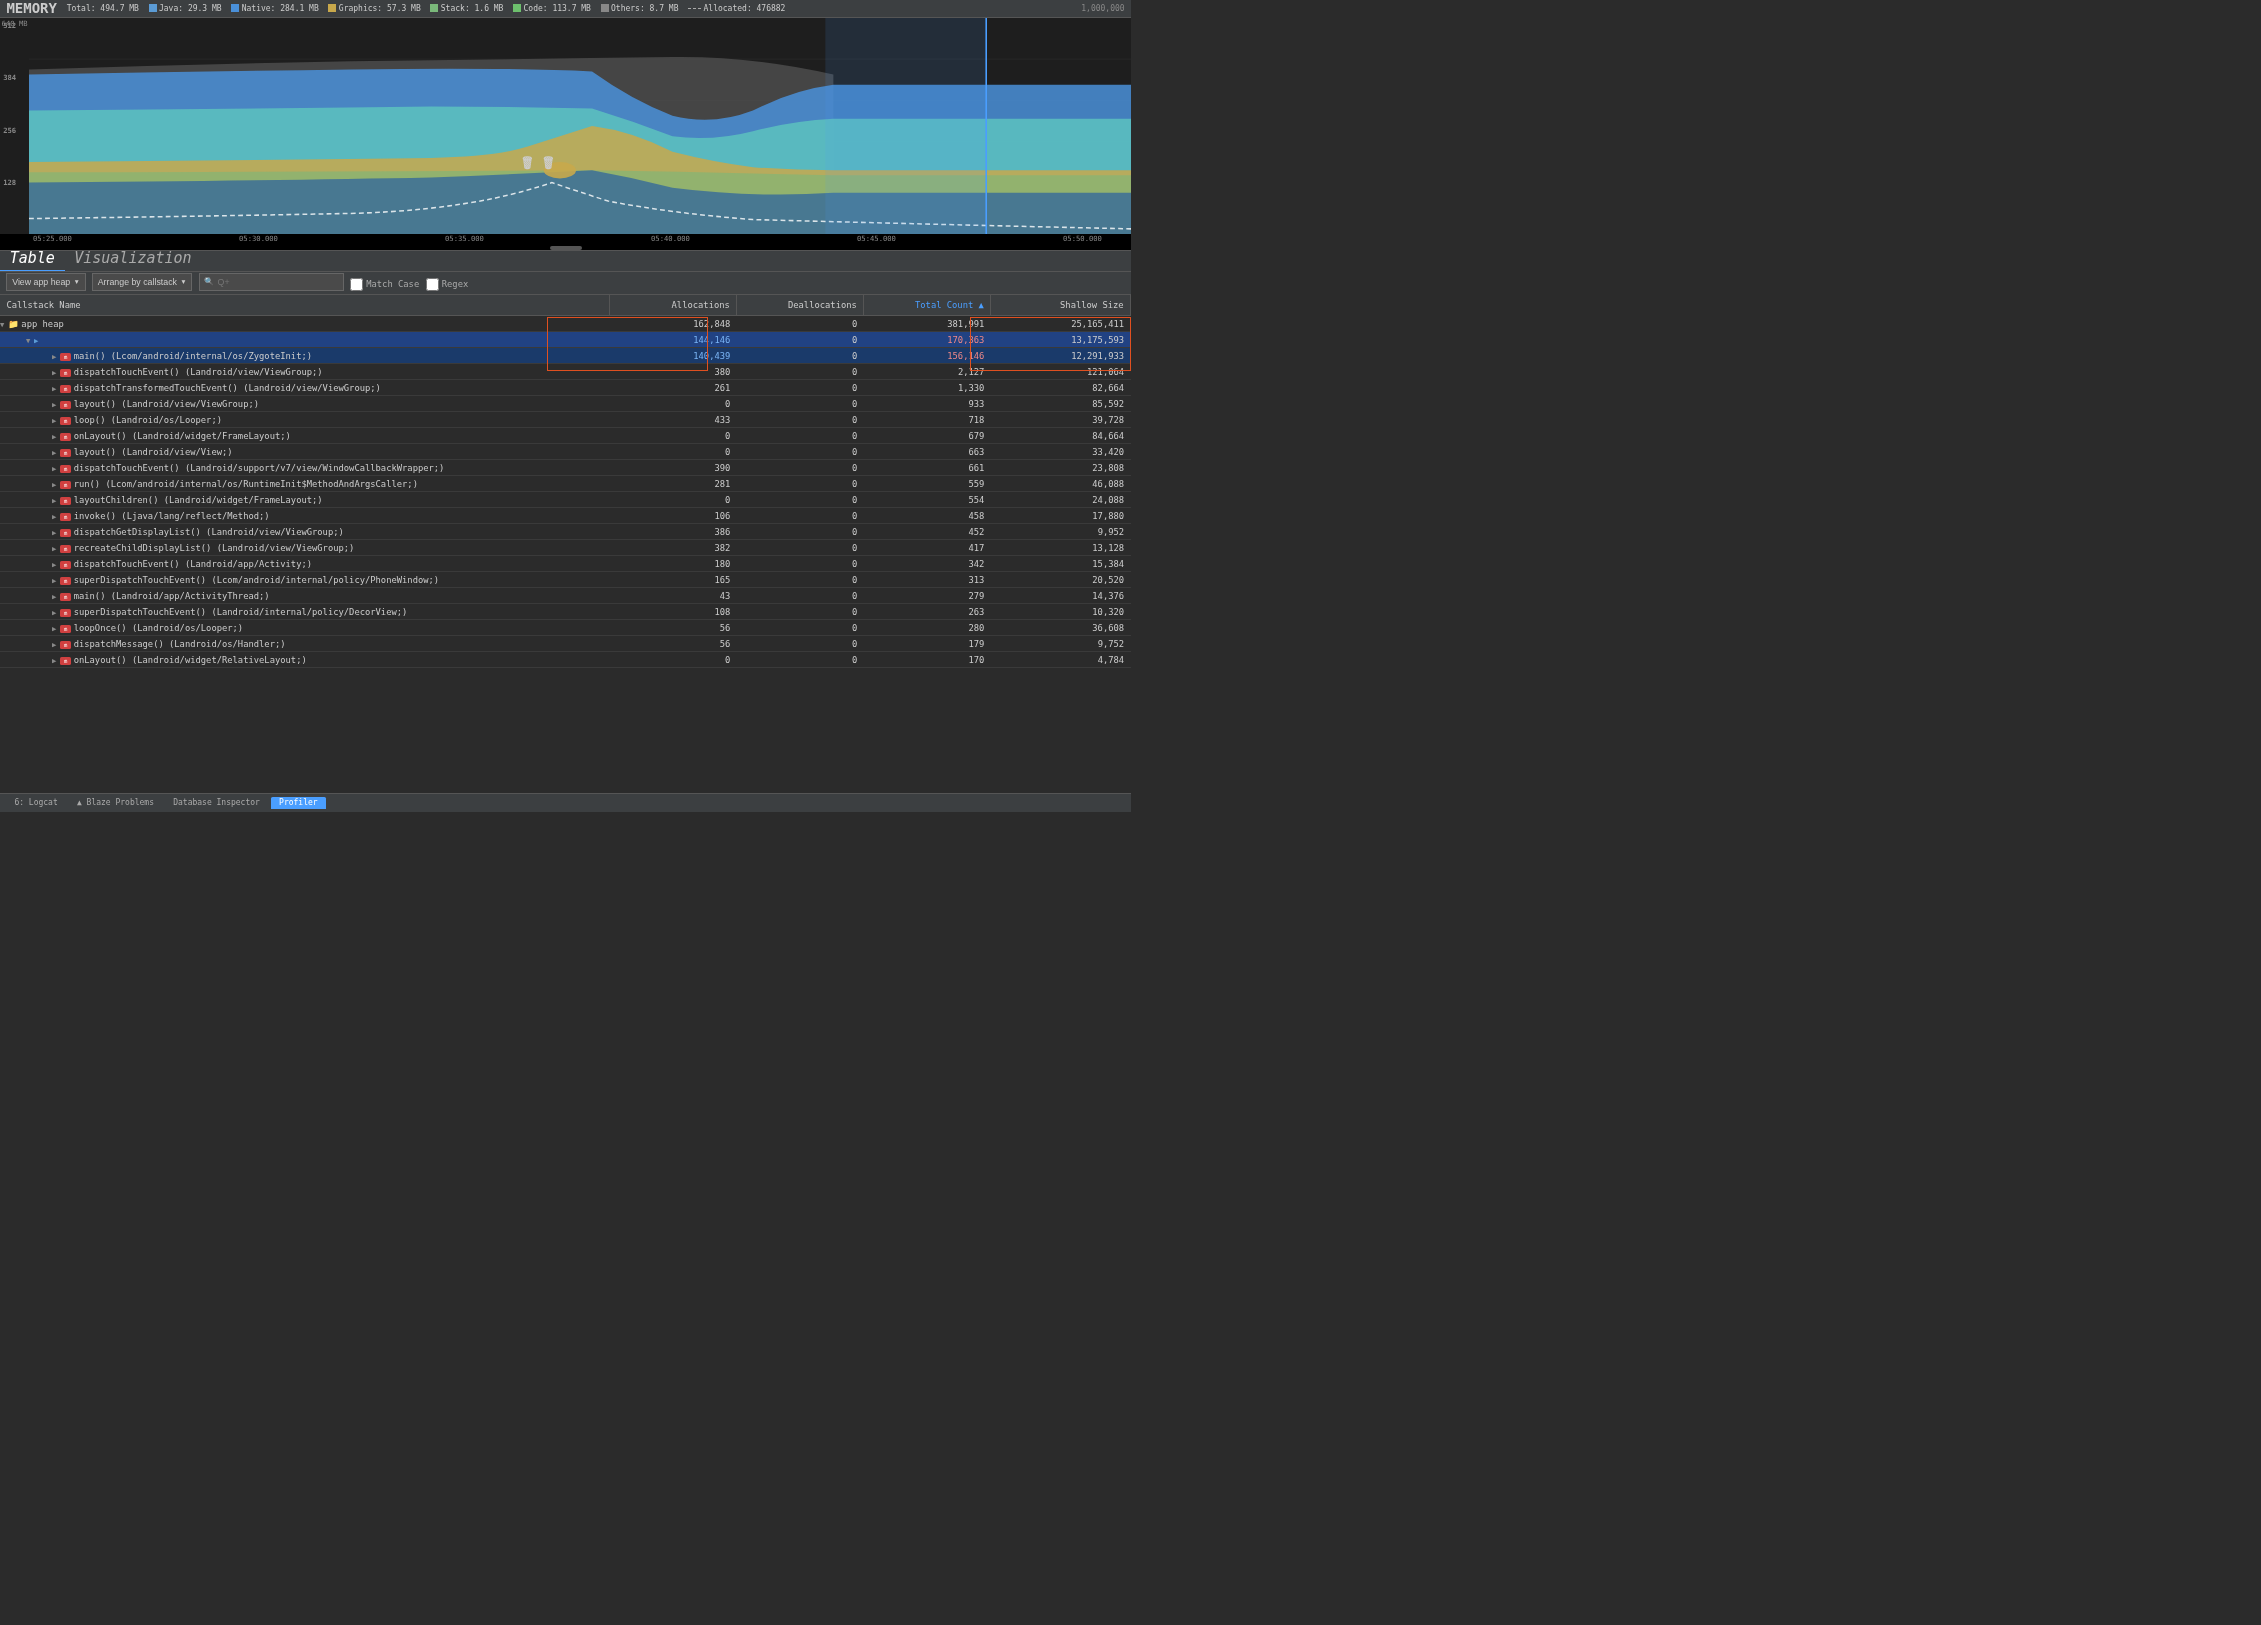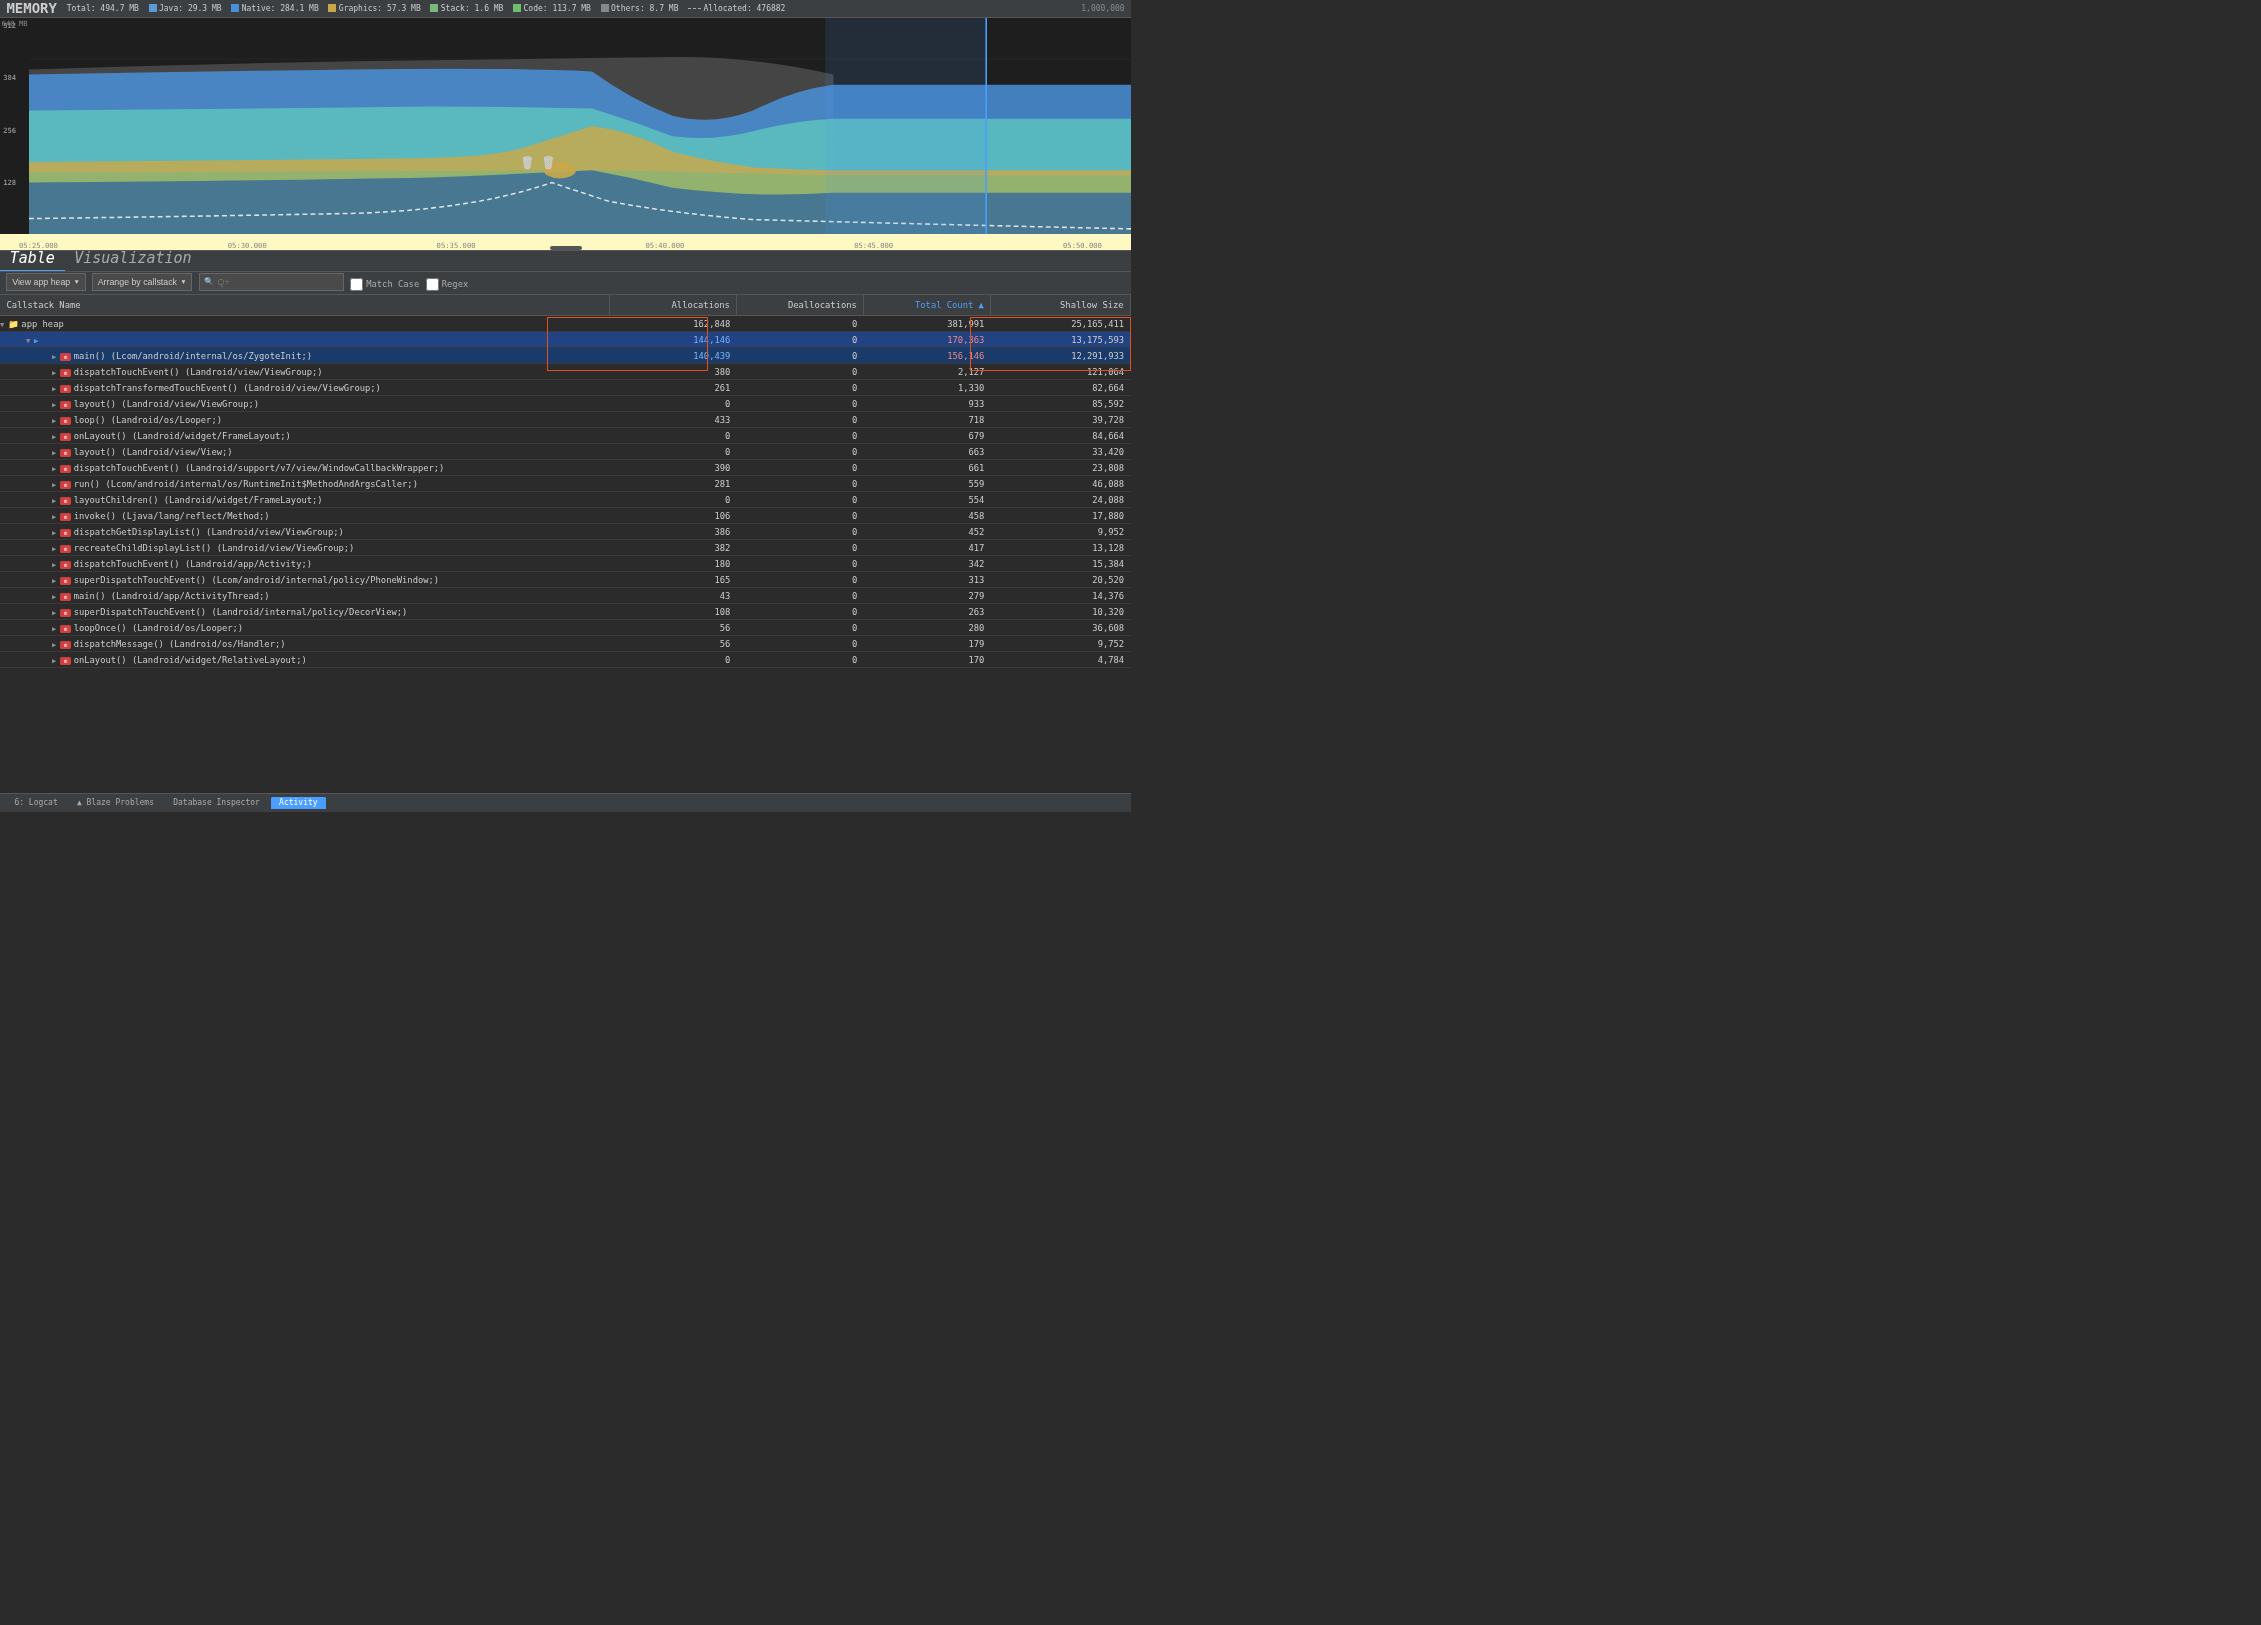--- a/index.html
+++ b/index.html
@@ -72,25 +72,25 @@
     .chart-svg {
       position: absolute;
       left: 29px;
       top: 0;
       width: calc(100% - 29px);
       height: 100%;
     }
 
     
     .timeline {
-      background: #fef9c3;
+      background: #000000;
       height: 17.7px;
       display: flex;
-      align-items: flex-end;
-      padding-left: 19px;
+      align-items: flex-start;
+      padding-left: 33px;
       border-bottom: 0.8px solid #555;
       position: relative;
     }
     .timeline-labels {
       display: flex;
       justify-content: space-between;
       width: calc(100% - 29px);
       font-size: 7.2px;
       color: #888;
     }
@@ -591,16 +591,16 @@
   </tr>
           </tbody>
       </table>
     </div>
   </div>
 
   <div class="bottom-bar">
     <span class="bottom-tab">6: Logcat</span>
     <span class="bottom-tab">▲ Blaze Problems</span>
     <span class="bottom-tab">Database Inspector</span>
-    <span class="bottom-tab active">Activity</span>
+    <span class="bottom-tab active">Profiler</span>
   </div>
 </div>
 
 
 </body></html>

